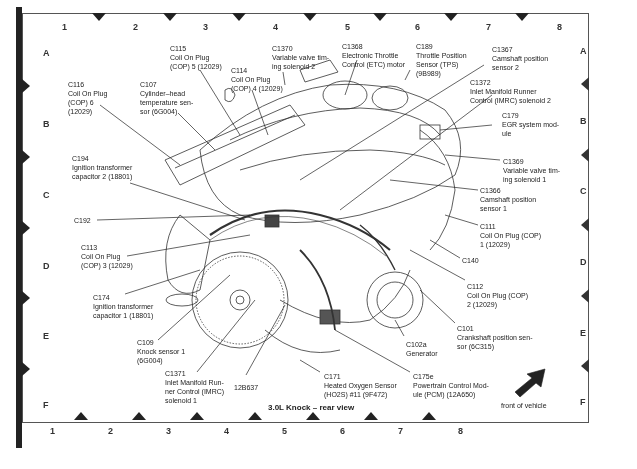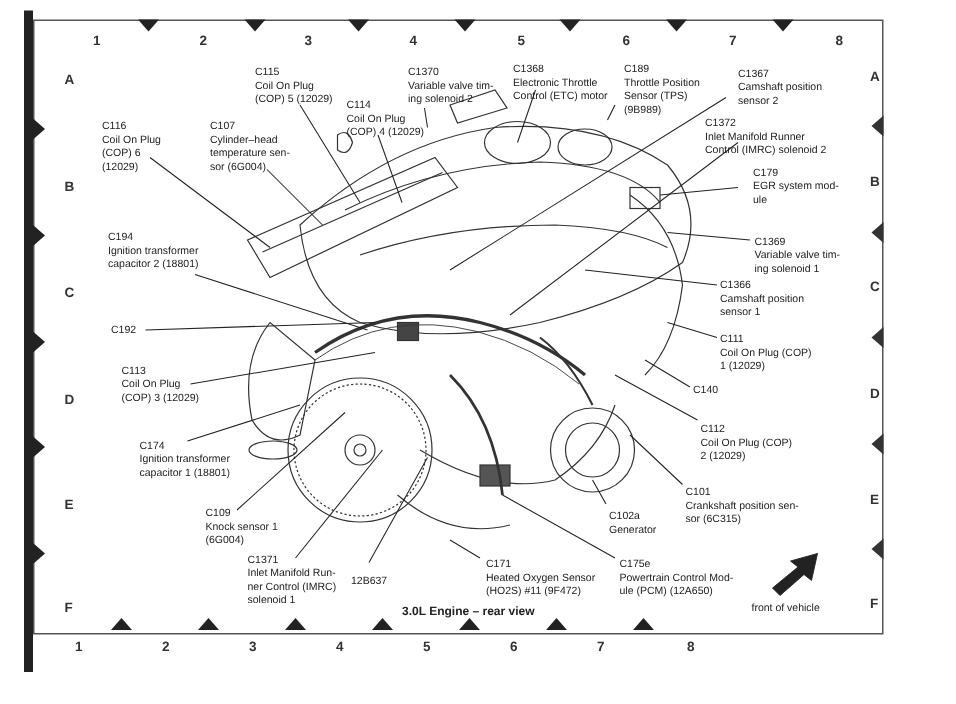--- a/index.html
+++ b/index.html
@@ -226,14 +226,14 @@
 ner Control (IMRC)
 solenoid 1</div>
 <div class="lbl" style="left:234px;top:383px;">12B637</div>
 <div class="lbl" style="left:324px;top:372px;">C171
 Heated Oxygen Sensor
 (HO2S) #11 (9F472)</div>
 <div class="lbl" style="left:413px;top:372px;">C175e
 Powertrain Control Mod-
 ule (PCM) (12A650)</div>
 
-<div class="title">3.0L Engine – rear view</div>
+<div class="title">3.0L Knock – rear view</div>
 <div class="fov">front of vehicle</div>
 
 </body></html>

